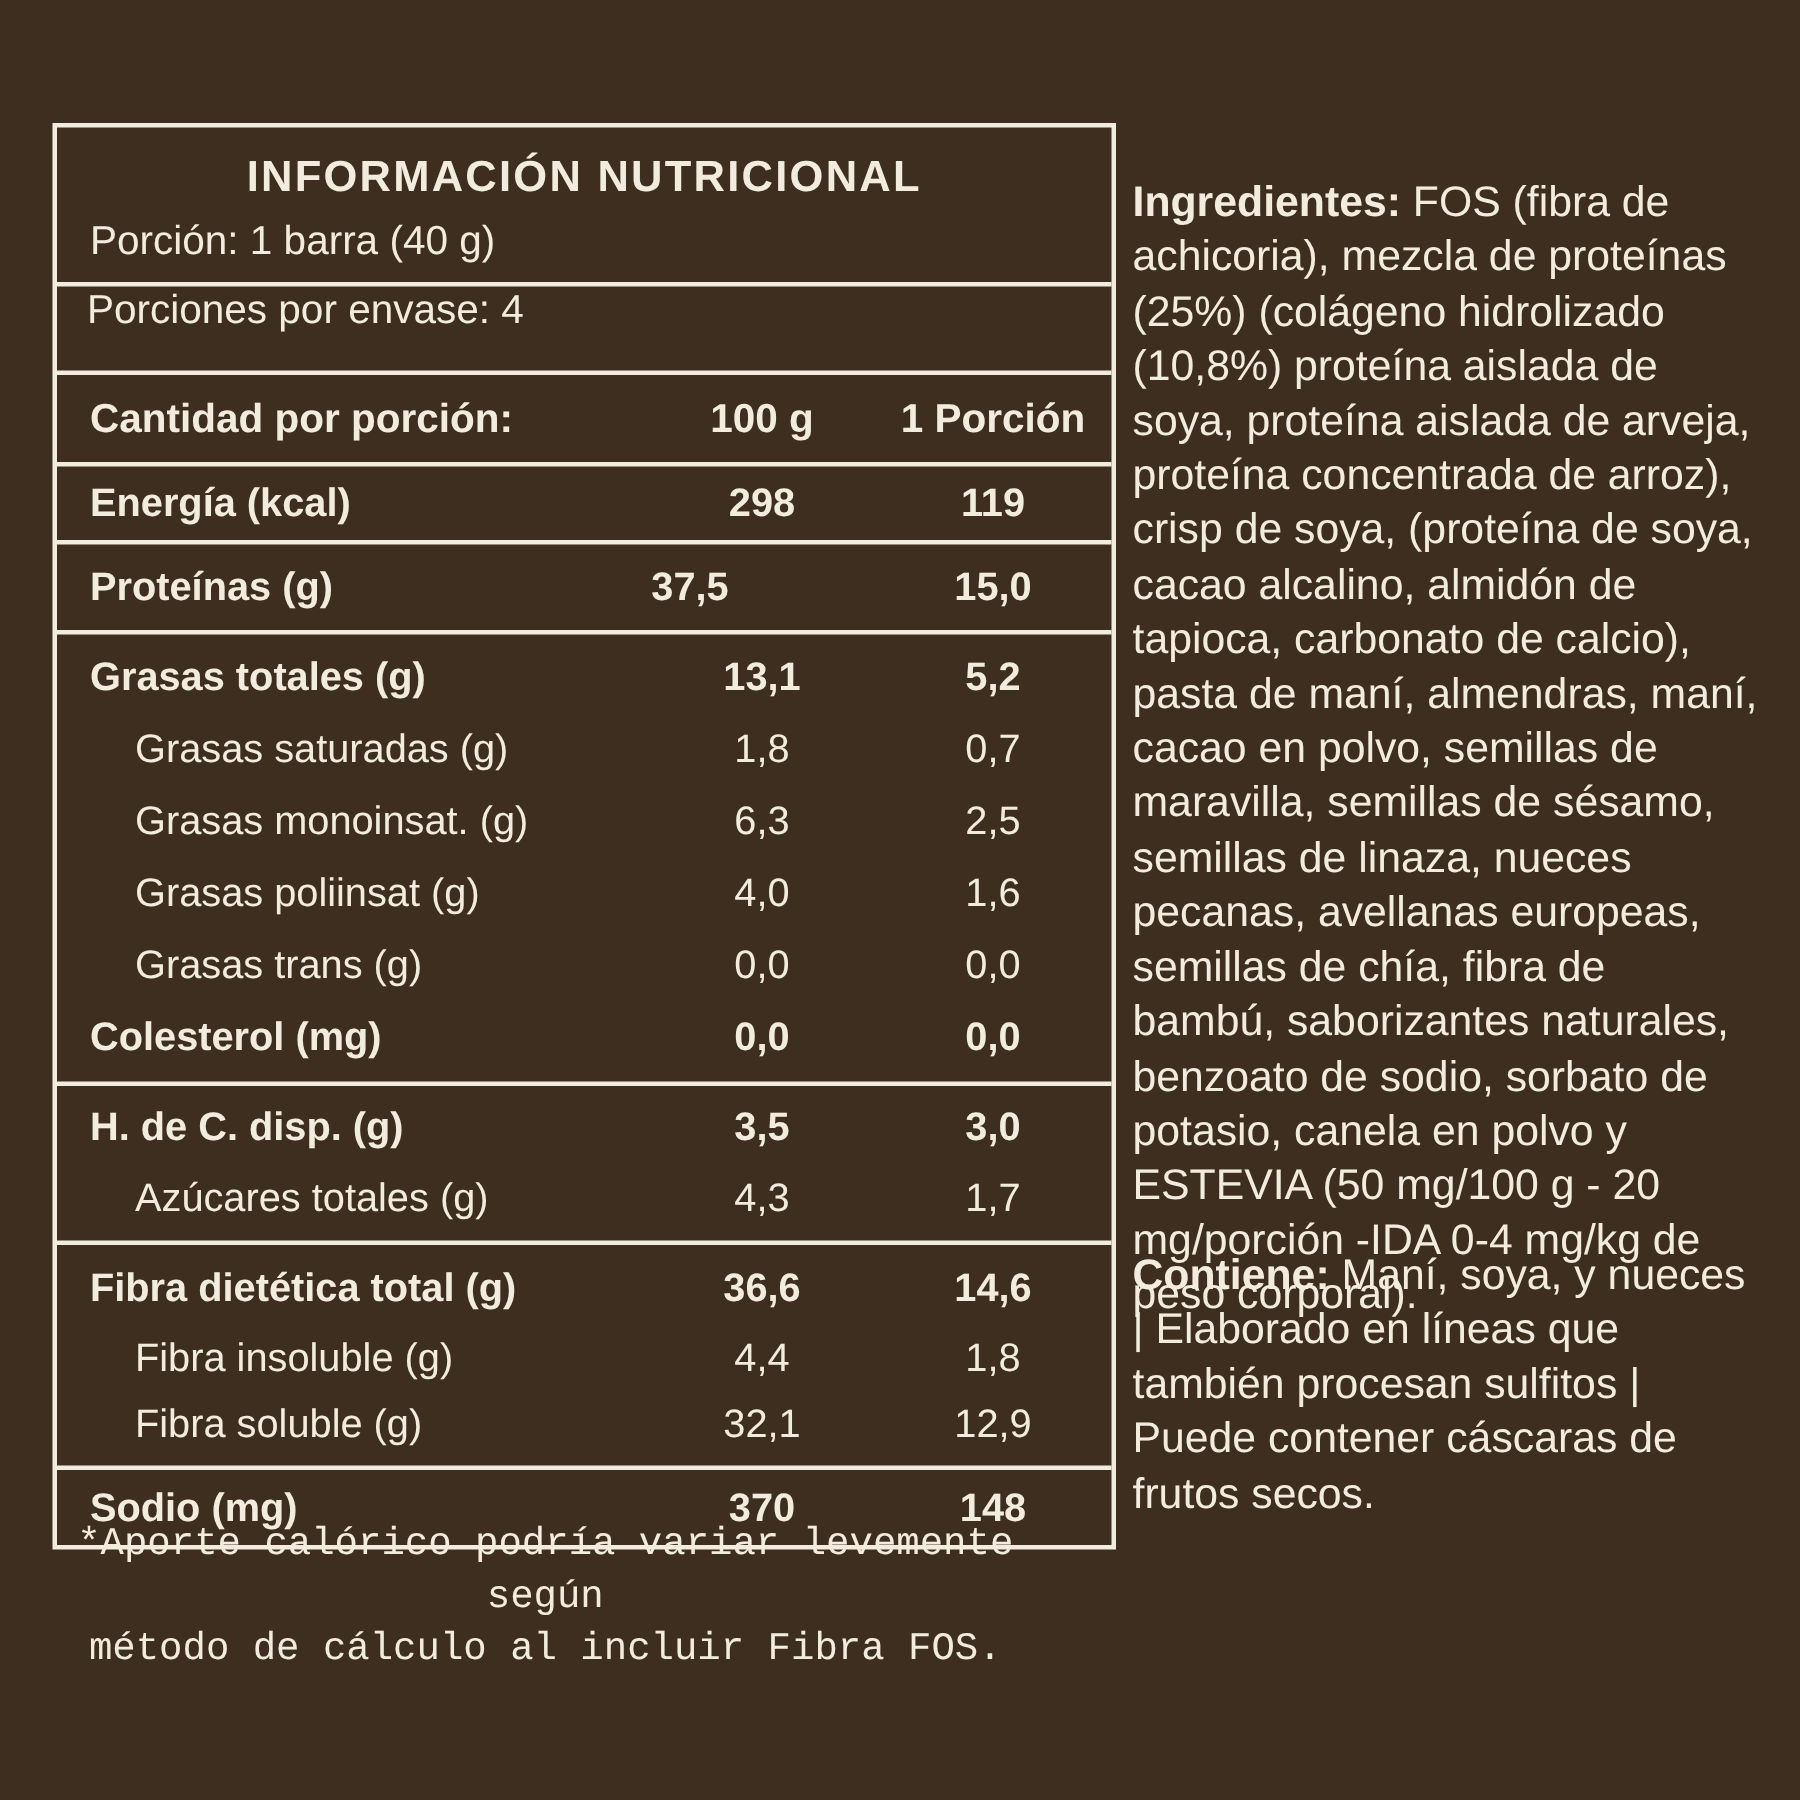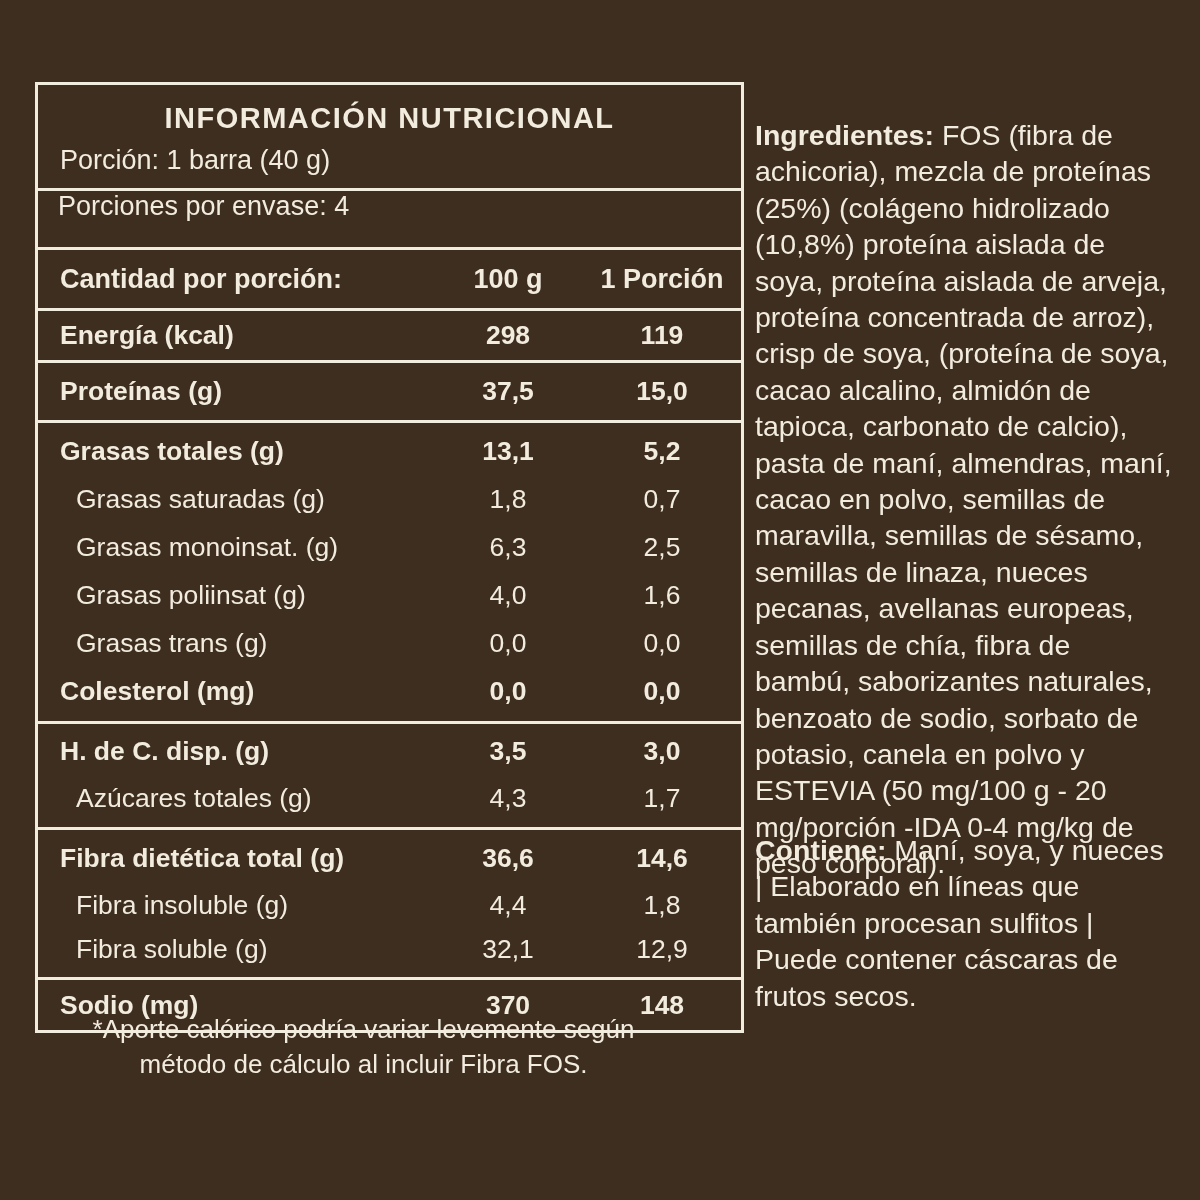--- a/index.html
+++ b/index.html
@@ -41,41 +41,42 @@
 
   .line{
     display:flex;align-items:center;
     min-height:48px;
     font-size:26.5px;
   }
   .line .lbl{flex:1;padding-left:22px;}
   .line .v1{width:150px;text-align:center;}
   .line .v2{width:158px;text-align:center;}
   .line.bold{font-weight:700;}
-  .line.sub .lbl{padding-left:38px;}
+  .line.sub .lbl{padding-left:52px;}
 
   .header-section .line{min-height:58px;font-size:27px;}
   .energy-section .line{min-height:49px;}
-  .protein-section .line{min-height:57px;}
+  .protein-section .line{min-height:57px;gap:48px;}
   .fat-section{padding:4px 0 6px;}
   .carb-section{padding:4px 0 5px;}
   .carb-section .line{min-height:47px;}
   .fiber-section{padding:3px 0 6px;}
   .fiber-section .line{min-height:44px;}
   .fiber-section .line:first-child{min-height:50px;}
   .sodium-section .line{min-height:50px;}
 
   
   .footnote{
     position:absolute;
     left:35px;top:1012px;
     width:657px;
     text-align:center;
     font-size:26px;
     line-height:35px;
+    font-family:Liberation Mono, monospace;
   }
 
   
   .ingredients-block{
     position:absolute;
     left:755px;top:117px;
     width:418px;
     font-size:28.5px;
     line-height:36.4px;
   }

